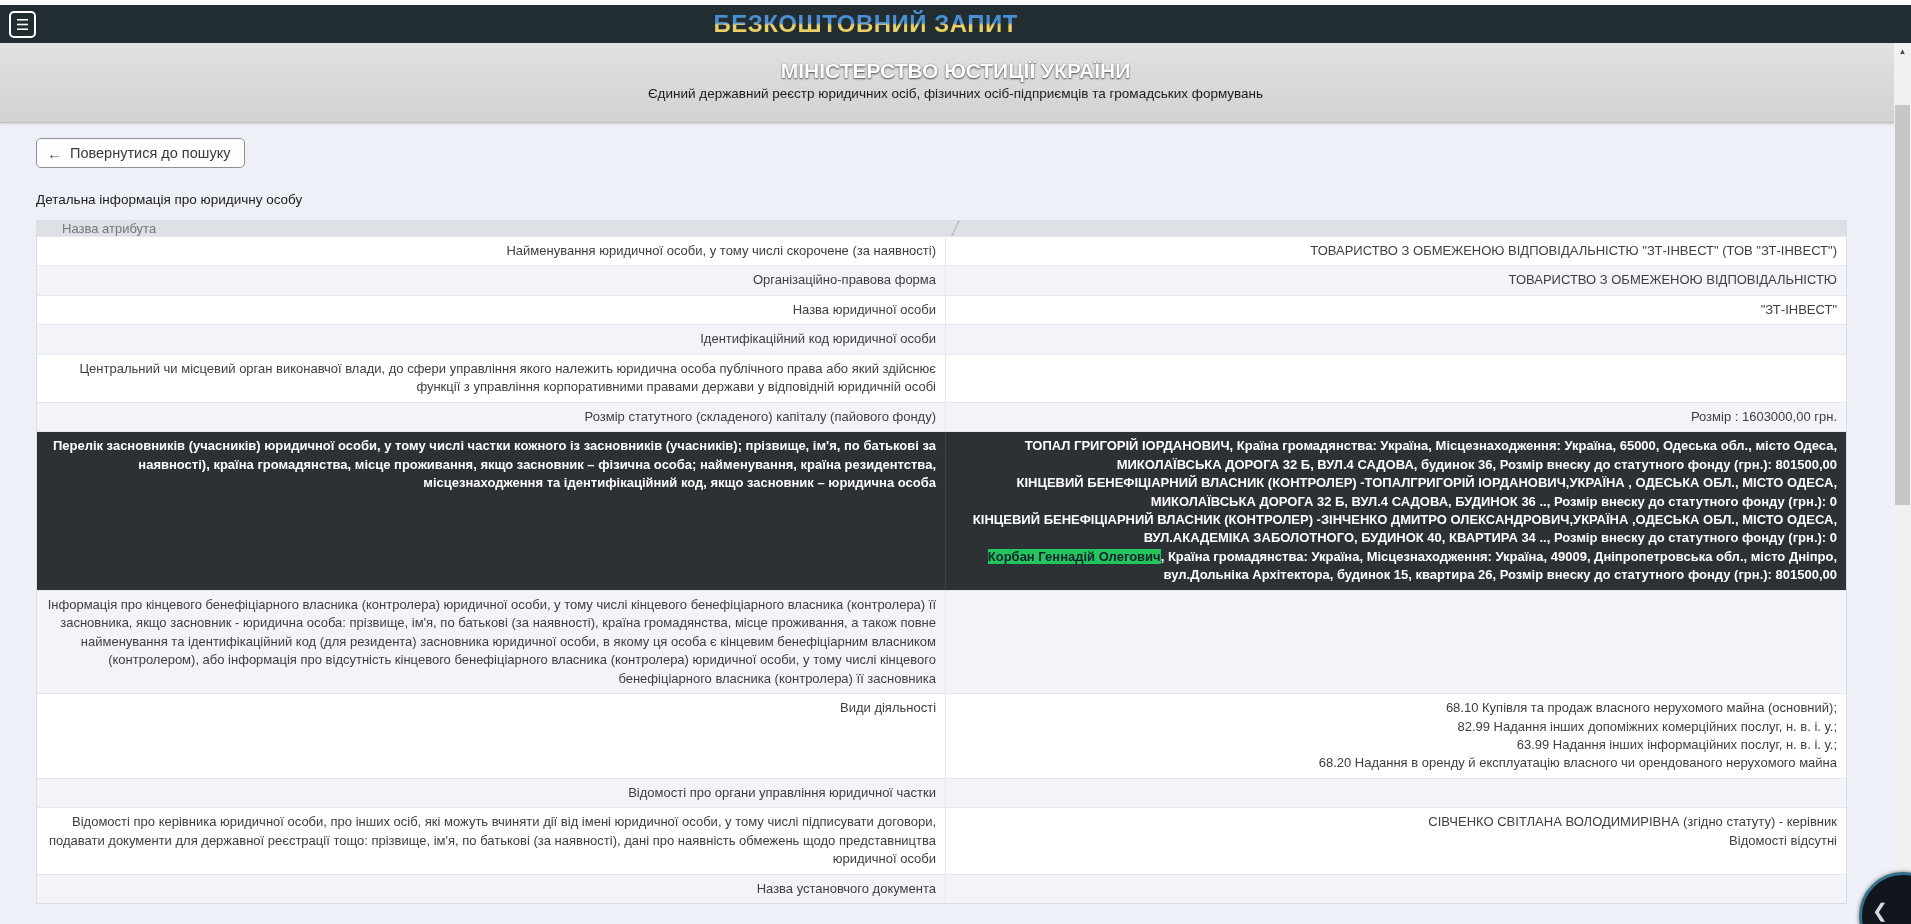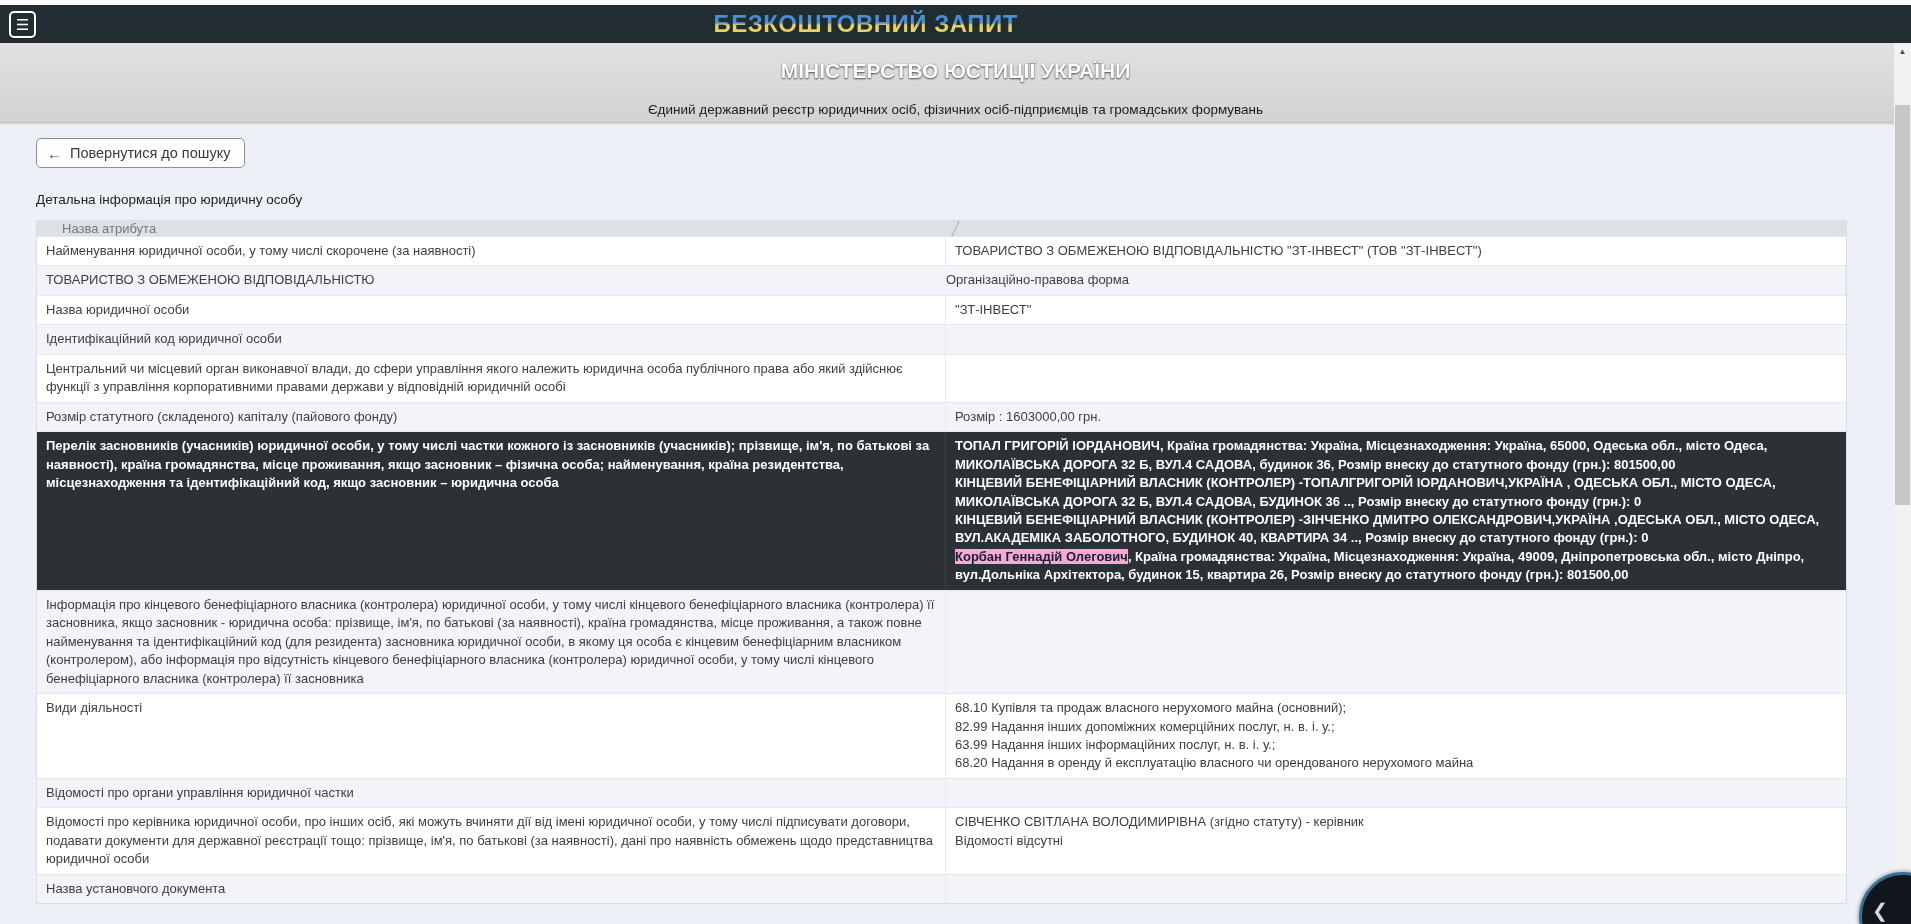--- a/index.html
+++ b/index.html
@@ -29,21 +29,21 @@
   
   .subheader{
     height:65px;background:linear-gradient(#e1e1e1,#d2d2d2);
     border-bottom:1px solid #bfbfbf;text-align:center;padding-top:14px;
     box-shadow:0 1px 2px rgba(0,0,0,.15);
   }
   .ministry-title{
     margin:2px 0 0;font-size:21px;font-weight:bold;color:#fdfdfd;
     text-shadow:0 1px 2px rgba(0,0,0,.65),0 0 1px rgba(0,0,0,.4);
   }
-  .ministry-subtitle{margin:19px 0 0;font-size:13.5px;color:#1c1c1c;text-align:center;}
+  .ministry-subtitle{margin:3px 0 0;font-size:13.5px;color:#1c1c1c;text-align:center;}
   
   .content{padding:0 0 0 36px;}
   .back-btn{
     margin-top:15px;display:inline-flex;align-items:center;gap:8px;
     background:#fdfdfd;border:1px solid #8f8f8f;border-radius:5px;
     padding:6px 14px 6px 10px;font-size:14.5px;color:#3a3a3a;cursor:pointer;
     font-family:inherit;
   }
   .back-btn .arrow{font-size:15px;color:#4a4a4a;line-height:1;}
   .section-title{margin-top:24px;font-size:13.5px;color:#222;}
@@ -53,29 +53,29 @@
     border:1px solid #dadee4;font-size:13px;color:#3d4045;
   }
   .thead{display:flex;background:#dde1e6;color:#74787e;}
   .hcell{padding:0 9px;position:relative;box-sizing:border-box;margin-left:16px;}
   .hcell.first{width:50.25%;}
   .hcell.second{flex:1;}
   .hcell::after{
     content:"";position:absolute;right:0;top:0;bottom:0;width:13px;
     background:linear-gradient(115deg,transparent 46%,#b7bcc3 46%,#b7bcc3 54%,transparent 54%);
   }
-  .trow{display:flex;border-top:1px solid #e5e7ee;background:#ffffff;}
+  .trow{display:flex;border-top:1px solid #e5e7ee;background:#ffffff;text-align:right;}
   .trow:nth-child(even){background:#f3f3fa;}
   .cell{padding:5px 9px;box-sizing:border-box;line-height:1.42;}
   .label-cell{width:50.25%;border-right:1px solid #e8eaef;}
   .value-cell{flex:1;}
   .trow.dark{background:#2c3136;color:#ffffff;font-weight:bold;}
   .trow.dark .label-cell{border-right:1px solid rgba(255,255,255,.08);}
   .vline{min-height:18px;}
-  .selection{background:#f9a8d4;color:#16222e;}
+  .selection{background:#22c55e;color:#16222e;}
   
   .scrollbar{
     position:absolute;top:43px;right:0;bottom:0;width:17px;background:#f1f1f1;
   }
   .sb-arrow{height:16px;display:flex;align-items:center;justify-content:center;
     color:#505050;font-size:8px;cursor:pointer;}
   .sb-arrow.down{position:absolute;bottom:0;left:0;right:0;}
   .sb-thumb{position:absolute;top:62px;left:1px;width:15px;height:400px;background:#c6c6c6;cursor:grab;}
   
   .corner-widget{
@@ -115,22 +115,22 @@
   <div class="table">
     <div class="thead">
       <div class="hcell first">Назва атрибута</div>
     </div>
     <div id="tbody">
         <div class="trow">
           <div class="cell label-cell">Найменування юридичної особи, у тому числі скорочене (за наявності)</div>
           <div class="cell value-cell">ТОВАРИСТВО З ОБМЕЖЕНОЮ ВІДПОВІДАЛЬНІСТЮ "ЗТ-ІНВЕСТ" (ТОВ "ЗТ-ІНВЕСТ")</div>
         </div>
         <div class="trow">
+          <div class="cell label-cell">Організаційно-правова форма</div>
           <div class="cell value-cell">ТОВАРИСТВО З ОБМЕЖЕНОЮ ВІДПОВІДАЛЬНІСТЮ</div>
-          <div class="cell label-cell">Організаційно-правова форма</div>
         </div>
         <div class="trow">
           <div class="cell label-cell">Назва юридичної особи</div>
           <div class="cell value-cell">"ЗТ-ІНВЕСТ"</div>
         </div>
         <div class="trow">
           <div class="cell label-cell">Ідентифікаційний код юридичної особи</div>
         </div>
         <div class="trow">
           <div class="cell label-cell">Центральний чи місцевий орган виконавчої влади, до сфери управління якого належить юридична особа публічного права або який здійснює функції з управління корпоративними правами держави у відповідній юридичній особі</div>

